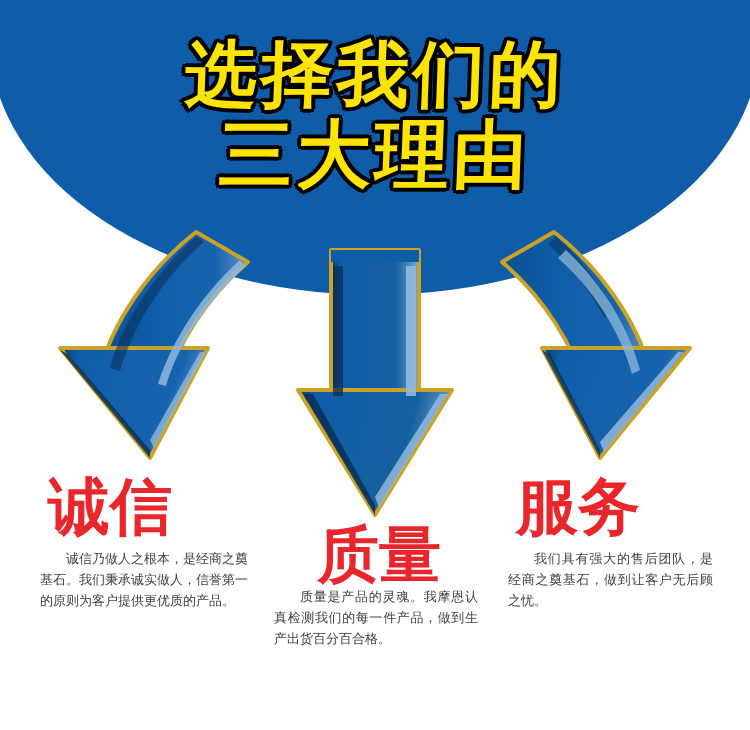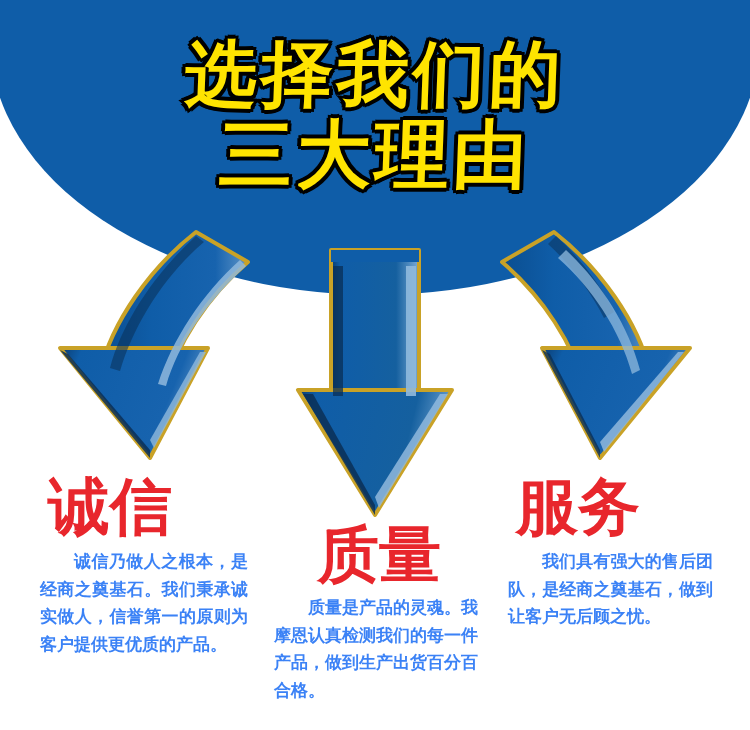--- a/index.html
+++ b/index.html
@@ -79,32 +79,31 @@
     color: #E8262C;
     white-space: nowrap;
     margin: 0;
   }
   .col-1 .col-heading { text-align: left; padding-left: 8px;}
   .col-2 .col-heading { text-align: center; padding-left: 6px;}
   .col-3 .col-heading { text-align: left; padding-left: 8px;}
 
   .col-body {
     font-family: "DejaVu Sans", "Liberation Sans", sans-serif;
-    font-size: 17px;
+    font-size: 13px;
     line-height: 1.62;
-    color: #3b82f6;
+    color: #404040;
     text-align: justify;
     text-align-last: left;
     text-indent: 2em;
     margin: 8px 0 0 0;
     word-break: break-all;
-    font-weight: bold;
   }
   .col-1 .col-body { margin-top: 10px; }
-  .col-2 .col-body { margin-top: 8px; }
+  .col-2 .col-body { margin-top: 0; }
   .col-3 .col-body { margin-top: 10px; }
 </style>
 </head>
 <body>
 
 <div id="poster">
 
   <svg id="graphic" viewBox="0 0 750 730" width="750" height="730">
     <defs>
       <linearGradient id="shaftGradL" x1="0" y1="0" x2="1" y2="0">

